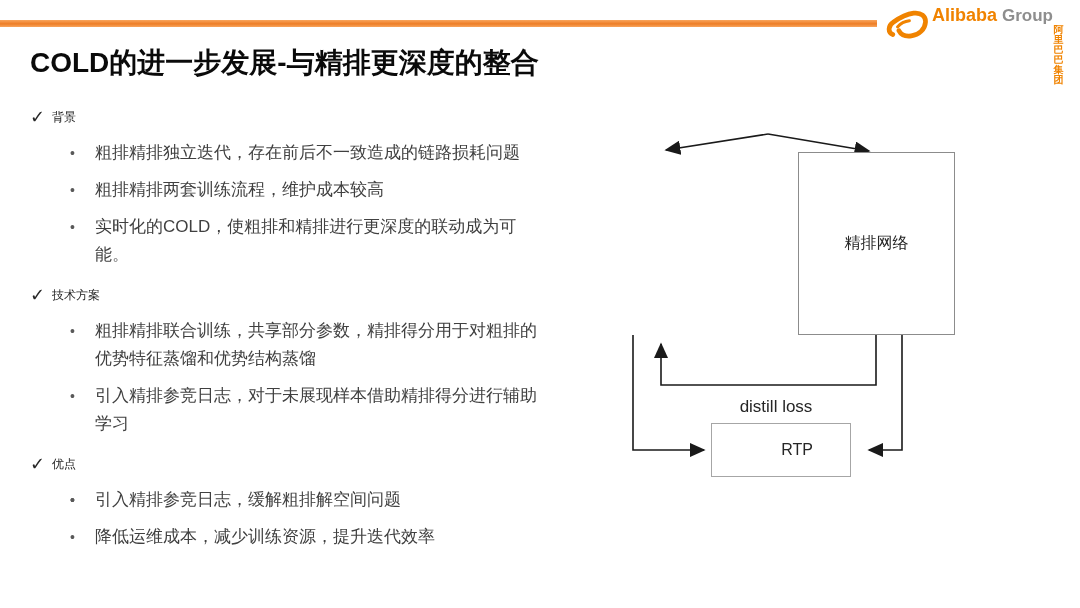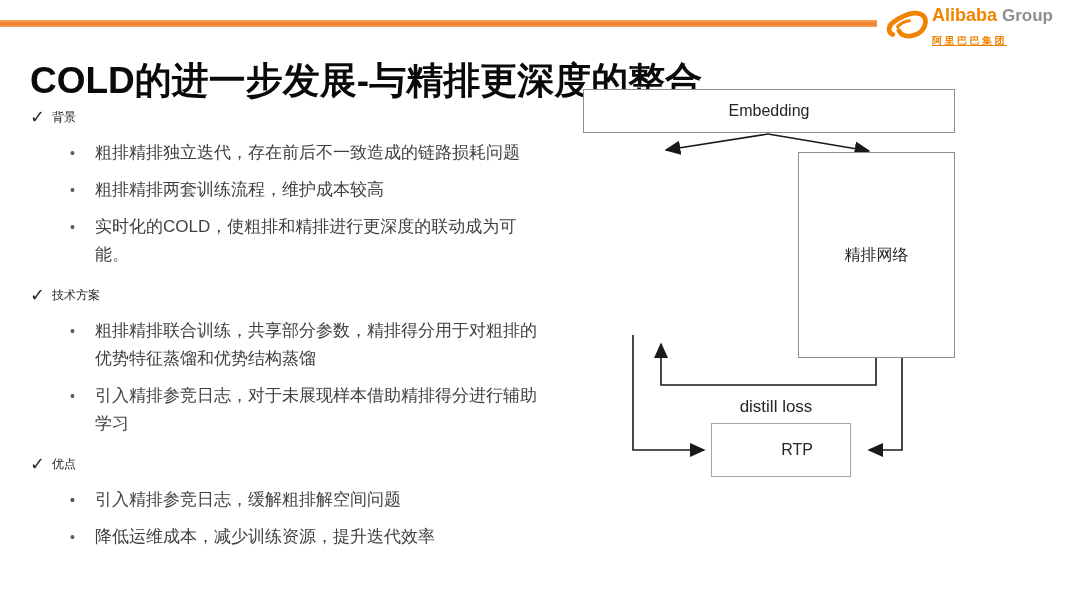--- a/index.html
+++ b/index.html
@@ -26,30 +26,30 @@
     position:absolute;left:0;top:20px;width:877px;height:7px;
     background:linear-gradient(180deg,var(--orange-light) 0%,var(--orange-dark) 55%,var(--orange-light) 100%);
   }
 
   
   .logo{
     position:absolute;right:14px;top:6px;width:180px;height:40px;
     display:flex;align-items:flex-start;gap:4px;
   }
   .logo-mark{flex:0 0 auto;margin-top:2px;}
-  .logo-text-wrap{display:flex;flex-direction:column;line-height:1;}
+  .logo-text-wrap{display:flex;flex-direction:row;line-height:1;text-align:right;}
   .logo-line1{display:flex;align-items:baseline;gap:5px;}
   .logo-name{font-weight:bold;font-size:18px;color:var(--orange);letter-spacing:0px;}
   .logo-suffix{font-size:17px;color:var(--gray-logo);font-weight:700;}
-  .logo-sub{font-size:10px;color:var(--orange);letter-spacing:2.5px;margin-top:12px;font-weight:bold;text-decoration:underline;}
+  .logo-sub{font-size:10px;color:var(--orange);letter-spacing:2.5px;margin-top:19px;font-weight:bold;}
 
   
   .title{
-    position:absolute;left:30px;top:56px;width:700px;
-    font-size:37px;font-weight:800;color:#0a0a0a;letter-spacing:0px;
+    position:absolute;left:30px;top:44px;width:700px;
+    font-size:28px;font-weight:800;color:#0a0a0a;letter-spacing:0px;
   }
 
   
   .left-col{position:absolute;left:30px;top:104px;width:516px;}
   .sec-head{display:flex;align-items:flex-start;gap:7px;margin:0 0 9px 0;}
   .check{font-size:18px;color:#262626;line-height:26px;}
   .sec-title{font-size:12px;color:#1f1f1f;line-height:26px;font-weight:500;}
   ul.bullets{list-style:none;margin:0 0 13px 0;padding:0 0 0 40px;}
   ul.bullets li{
     position:relative;padding-left:25px;margin-bottom:9px;
@@ -63,21 +63,21 @@
   
   .diagram{position:absolute;left:560px;top:80px;width:420px;height:420px;}
   .diagram svg.wires{position:absolute;left:0;top:0;width:420px;height:420px;}
   .dbox{
     position:absolute;background:#fff;border:1px solid var(--box-border);
     display:flex;align-items:center;justify-content:center;
     font-size:16px;color:#262626;
   }
   .box-embedding{left:23px;top:9px;width:372px;height:44px;}
   .box-coarse{left:23px;top:72px;width:158px;height:183px;}
-  .box-fine{left:238px;top:72px;width:157px;height:206px;}
+  .box-fine{left:238px;top:72px;width:157px;height:183px;}
   .box-rtp{left:151px;top:343px;width:140px;height:54px;border-color:#a6a6a6;padding-left:32px;}
   .distill-label{
     position:absolute;left:146px;top:272px;width:140px;text-align:center;
     font-size:17px;color:#262626;background:transparent;margin-top:45px;
   }
 </style>
 </head>
 <body>
 
 <div class="slide">
@@ -150,19 +150,18 @@
       <path d="M208,54 L106,70" fill="none" stroke="#1a1a1a" stroke-width="1.6" marker-end="url(#arr)"></path>
       <path d="M208,54 L309,71" fill="none" stroke="#1a1a1a" stroke-width="1.6" marker-end="url(#arr)"></path>
 
       <path d="M316,255 L316,305 L101,305 L101,264" fill="none" stroke="#1a1a1a" stroke-width="1.6" marker-end="url(#arr)"></path>
 
       <path d="M73,255 L73,370 L144,370" fill="none" stroke="#1a1a1a" stroke-width="1.6" marker-end="url(#arr)"></path>
 
       <path d="M342,255 L342,370 L309,370" fill="none" stroke="#1a1a1a" stroke-width="1.6" marker-end="url(#arr)"></path>
     </svg>
 
-    <div class="dbox box-embedding">Embedding</div>
     <div class="dbox box-fine">精排网络</div>
     <div class="distill-label">distill loss</div>
     <div class="dbox box-rtp">RTP</div>
   </div>
 
 </div>
 
 </body></html>

